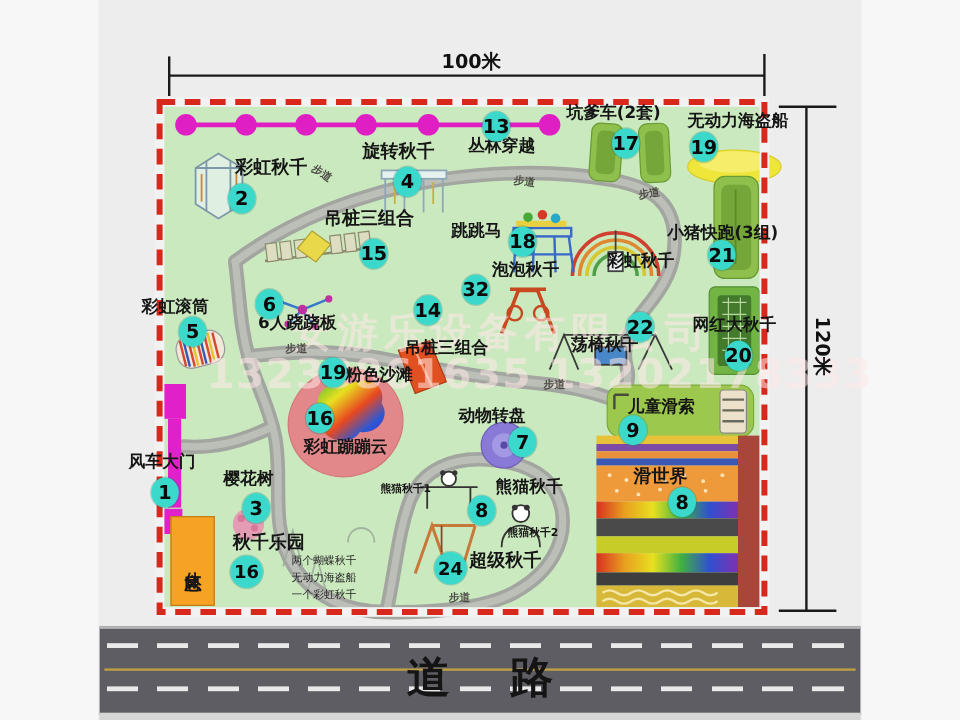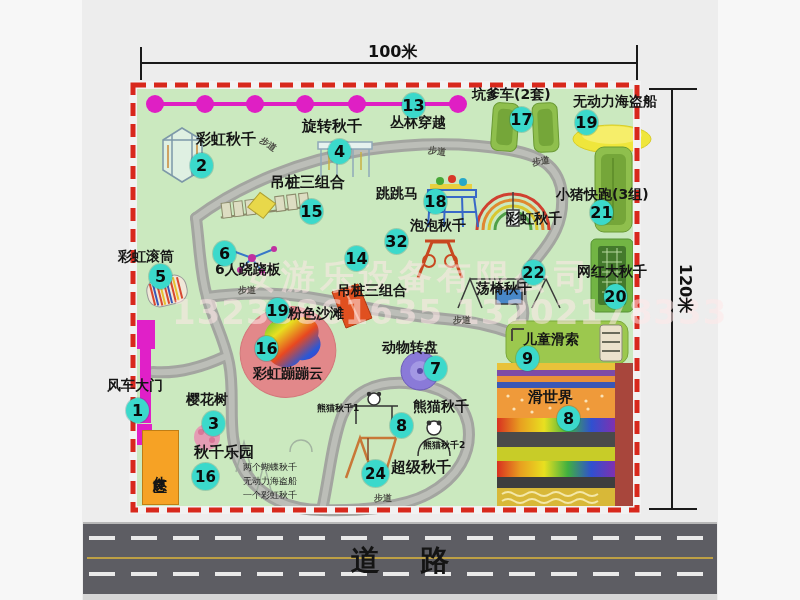--- a/index.html
+++ b/index.html
@@ -26,21 +26,21 @@
   .pathlbl{position:absolute;font-size:9px;color:#4c4c45;font-weight:700;white-space:nowrap;}
   .rest{position:absolute;left:142px;top:430px;width:35px;height:73px;background:#f6a225;
         border:1px solid #c07d14;display:flex;align-items:center;justify-content:center;}
   .rest span{writing-mode:vertical-rl;font-size:14px;font-weight:700;color:#161616;letter-spacing:2px;}
   .sub{position:absolute;left:243px;font-size:9px;font-weight:400;color:#222;white-space:nowrap;}
   .road{position:absolute;left:83px;top:522px;width:634px;height:70px;background:#5d5d63;
         border-top:2px solid #b8b8b8;border-bottom:2px solid #b8b8b8;}
   .road .dash{position:absolute;left:6px;right:6px;height:4px;
         background:repeating-linear-gradient(90deg,#e9e9e9 0 26px,rgba(0,0,0,0) 26px 42px);}
   .road .yellow{position:absolute;left:4px;right:4px;top:33px;height:2px;background:#bda045;}
-  .road .roadtext{position:absolute;left:0;right:0;top:17px;text-align:center;font-size:29px;
+  .road .roadtext{position:absolute;left:0;right:0;top:17px;text-align:center;font-size:36px;
         font-weight:700;color:#141414;white-space:pre;}
   .understrip{position:absolute;left:83px;top:594px;width:634px;height:6px;background:#d6d6d6;}
 </style>
 </head>
 <body>
 
 <div class="stage">
   <div class="side" style="left:0"></div>
   <div class="side" style="left:718px"></div>
 

